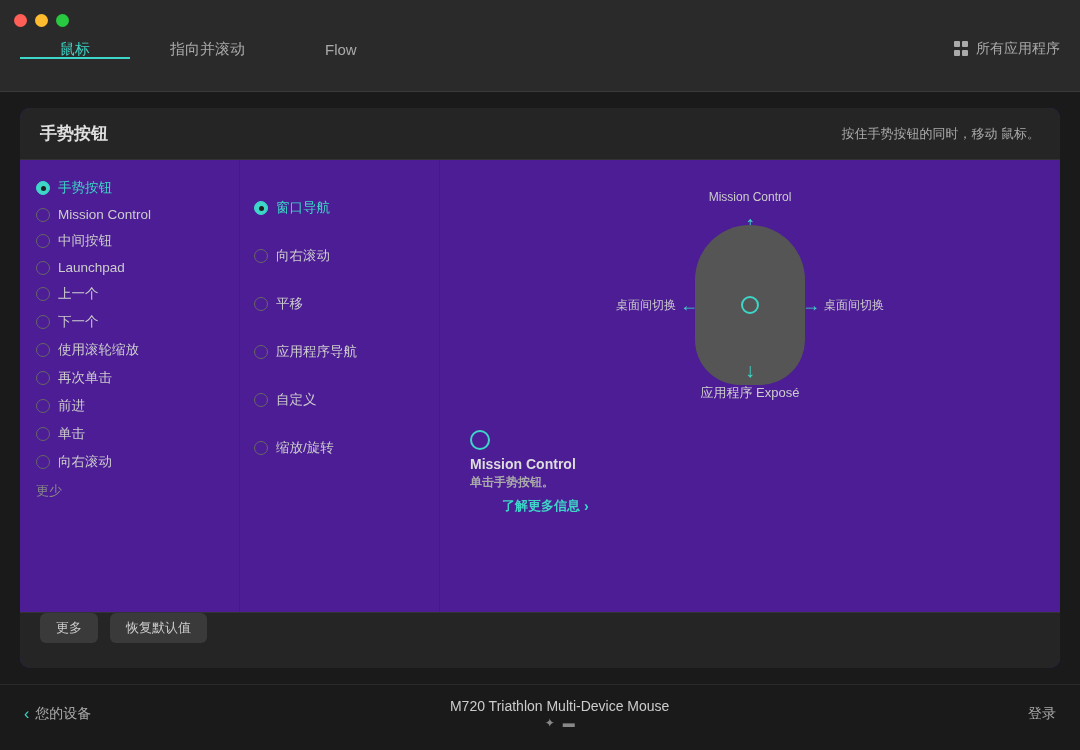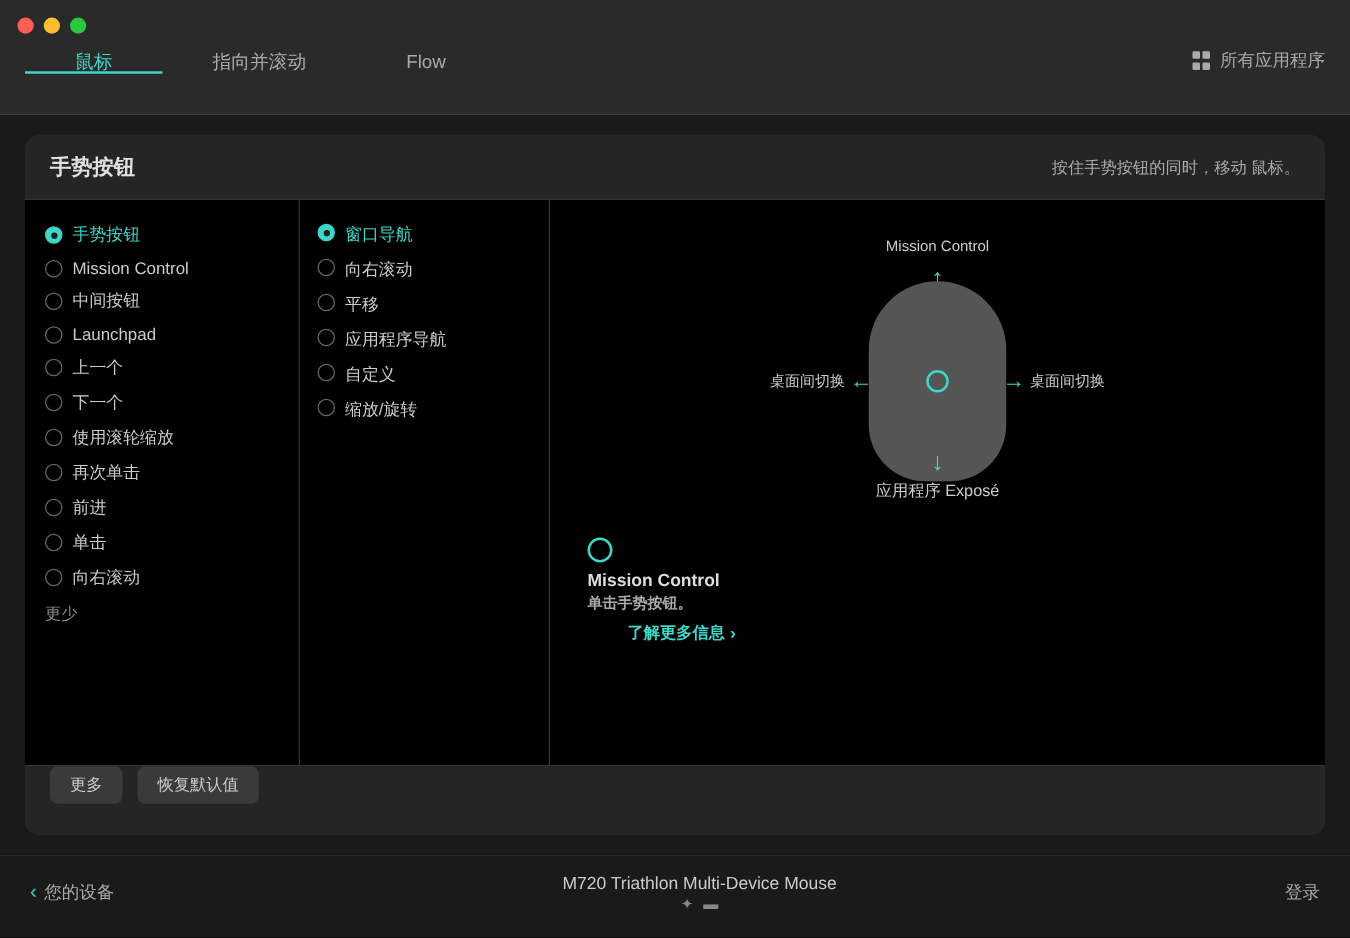--- a/index.html
+++ b/index.html
@@ -90,21 +90,21 @@
     }
     .grid-icon span {
       width: 6px;
       height: 6px;
       background: #aaa;
       border-radius: 1px;
     }
 
     
     .main {
-      background: #000000;
+      background: #4c1d95;
       margin: 16px 20px;
       border-radius: 10px;
       overflow: hidden;
       height: 560px;
     }
 
     
     .section-header {
       background: #252525;
       padding: 14px 20px;
@@ -177,26 +177,27 @@
     }
 
     
     .middle-panel {
       width: 200px;
       border-right: 1px solid #333;
       padding: 14px 0;
     }
     .middle-item {
       display: flex;
-      align-items: flex-start;
+      align-items: center;
       padding: 5px 14px;
       font-size: 13.5px;
       color: #ccc;
       cursor: pointer;
       gap: 8px;
+      margin-top: 20px;
     }
     .middle-item.active {
       color: #3dd6c8;
     }
 
     
     .right-panel {
       flex: 1;
       padding: 20px;
       display: flex;

